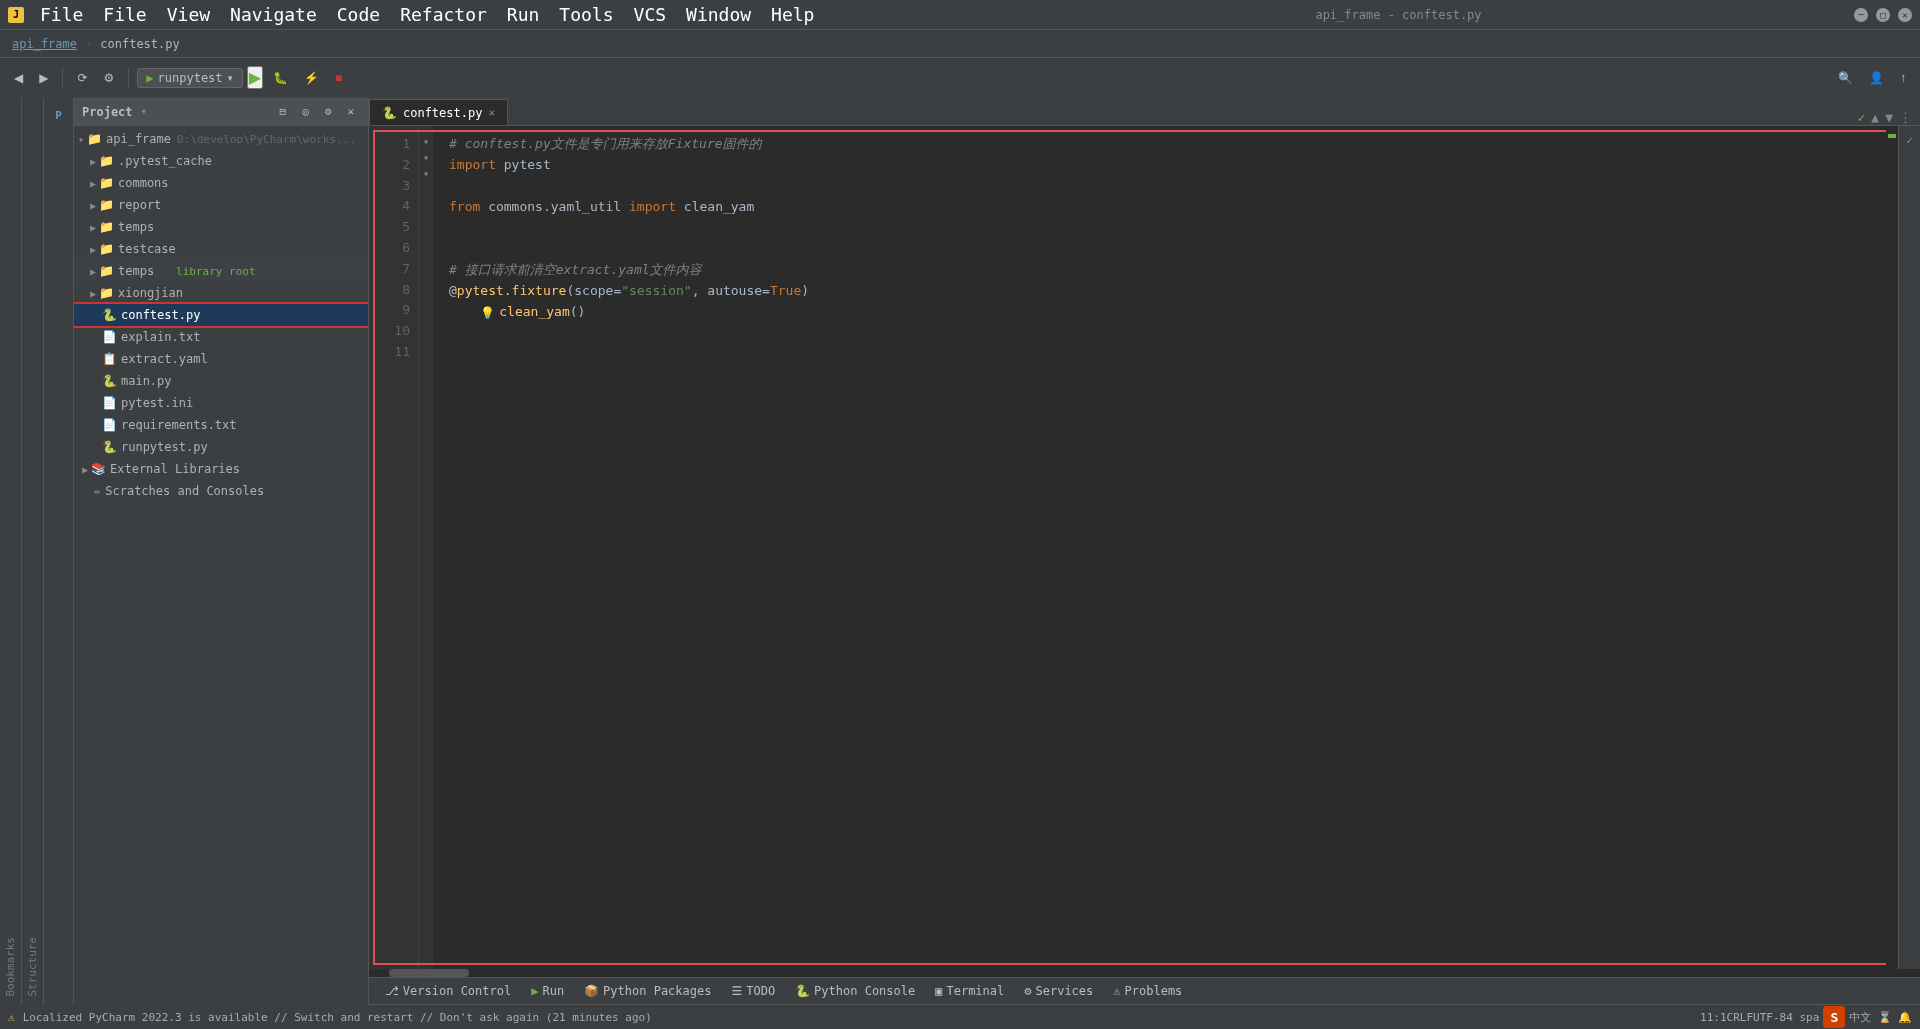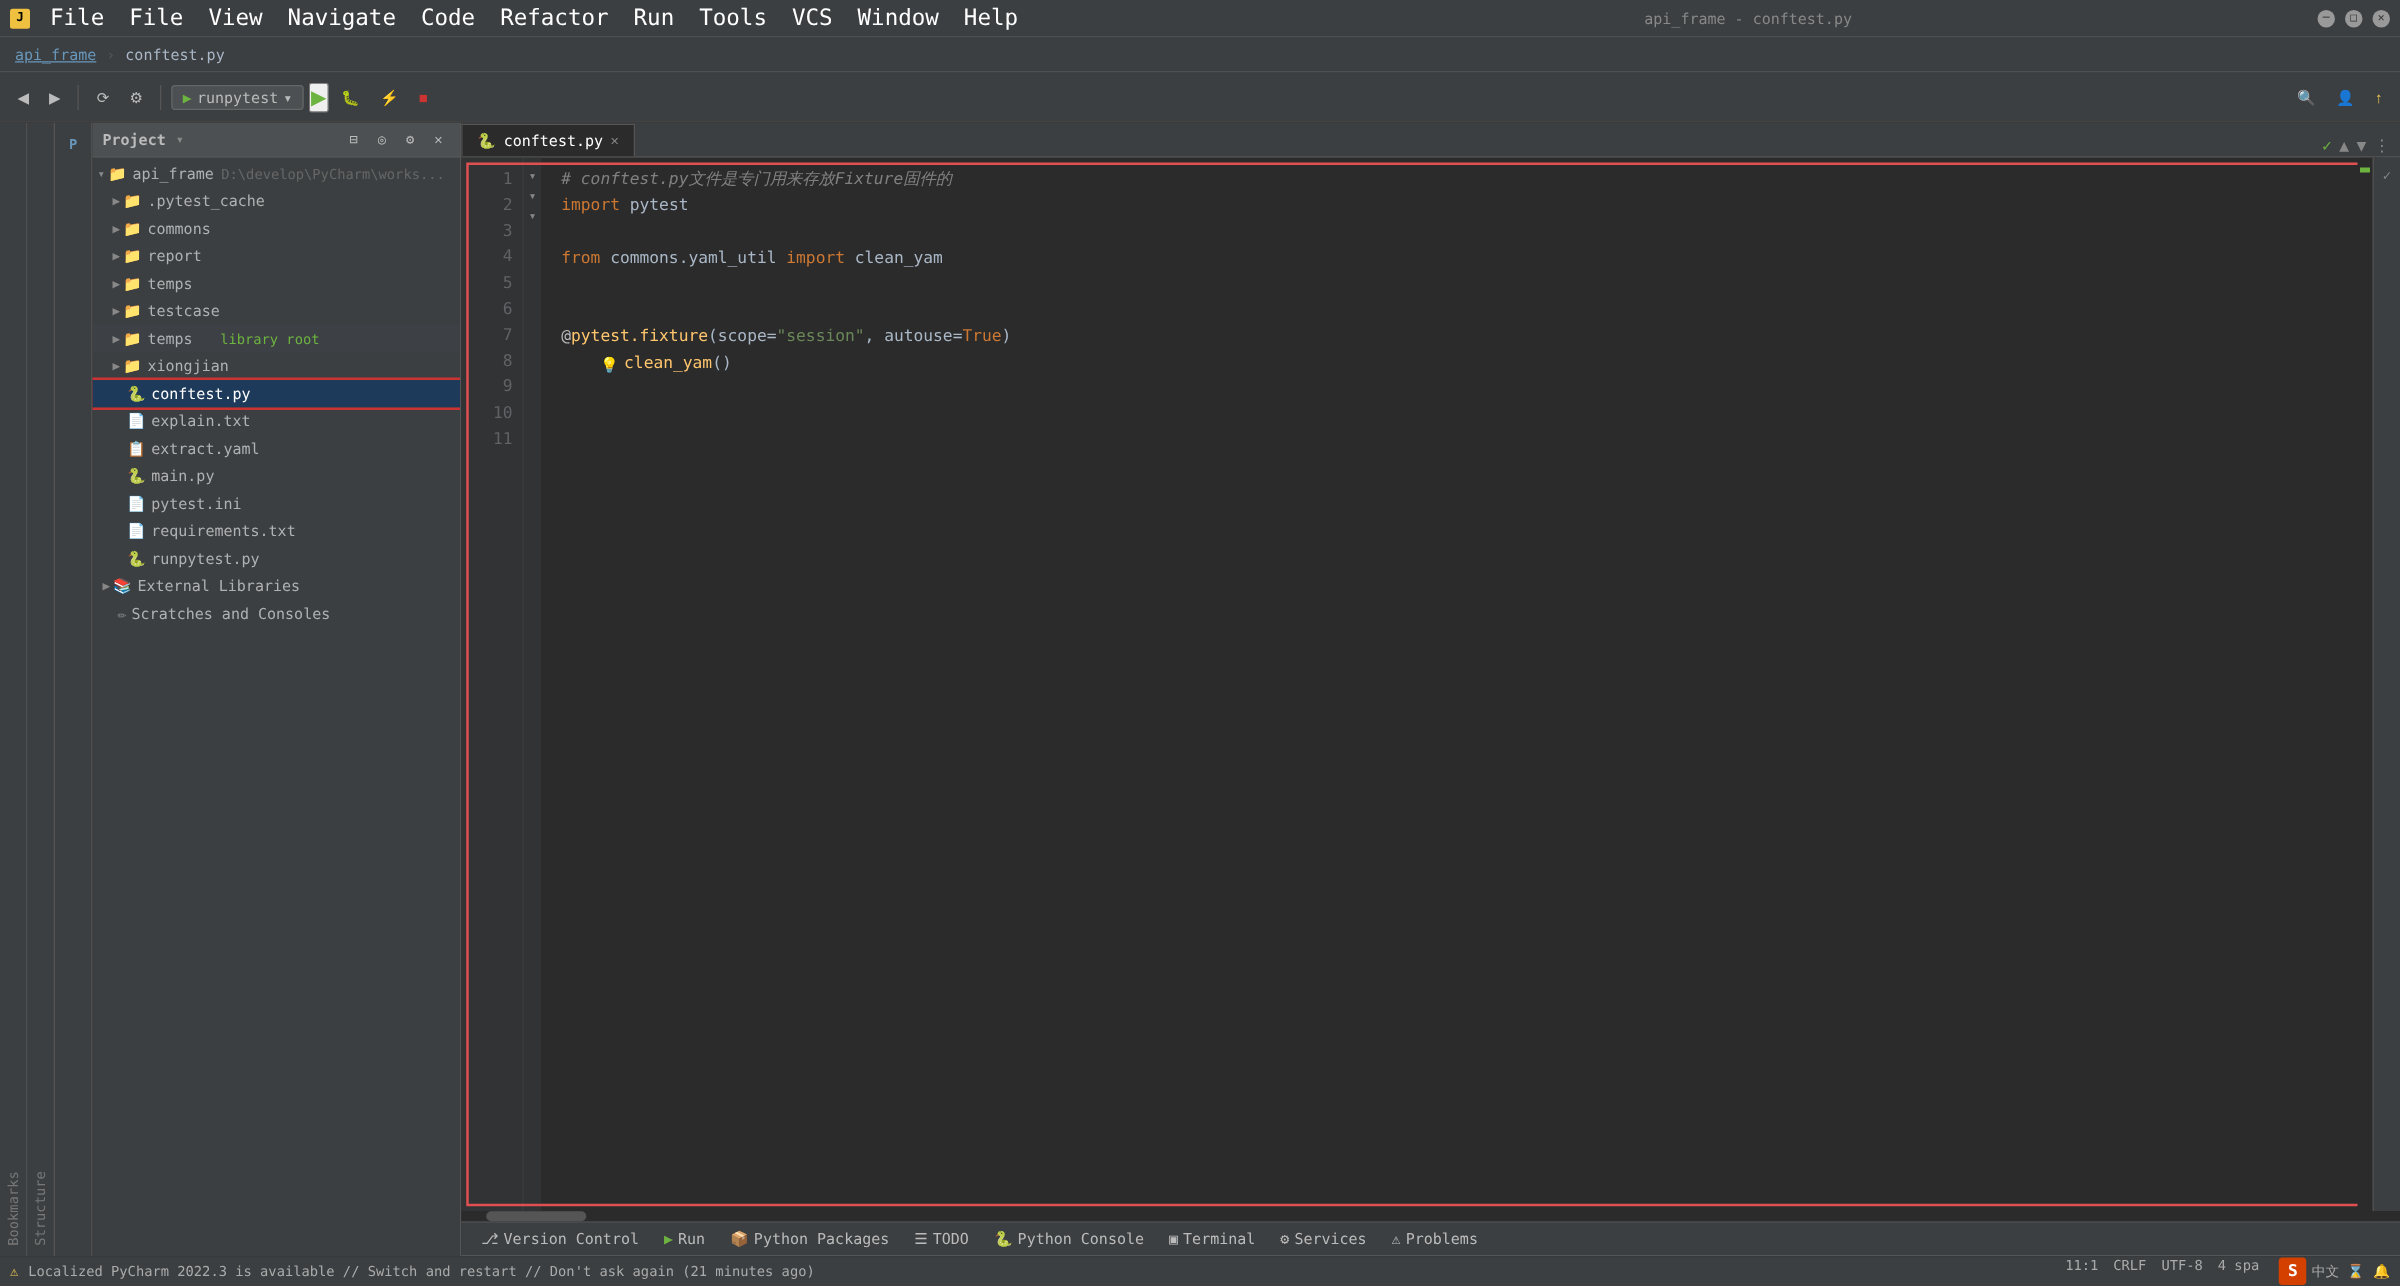--- a/index.html
+++ b/index.html
@@ -272,21 +272,22 @@
       display: flex;
       align-items: center;
       padding: 0 8px;
       font-size: 11px;
       color: #aaa;
       gap: 8px;
     }
     #status-bar .status-msg { flex: 1; }
     #status-bar .status-right {
       display: flex;
-      gap: 12px;
+      align-items: center;
+      gap: 0;
     }
 
     
     #scrollbar-area {
       height: 8px;
       background: #2b2b2b;
       position: relative;
     }
     #scrollbar-thumb {
       height: 8px;
@@ -647,20 +648,23 @@
               <span class="kw">from</span>
               <span> commons.yaml_util </span>
               <span class="kw">import</span>
               <span> clean_yam</span>
             </div>
 
             <div class="code-line">&nbsp;</div>
 
             <div class="code-line">&nbsp;</div>
 
+            <div class="code-line">
+              <span class="comment"># 接口请求前清空extract.yaml文件内容</span>
+            </div>
 
             <div class="code-line">
               <span style="color:#bbb;">@</span><span class="fn">pytest.fixture</span><span>(</span><span class="param">scope</span><span>=</span><span class="str">"session"</span><span>, </span><span class="param">autouse</span><span>=</span><span class="kw">True</span><span>)</span>
             </div>
 
 
             <div class="code-line">
               <span>    </span>
               <span class="light-bulb">💡</span>
               <span class="fn">clean_yam</span>

